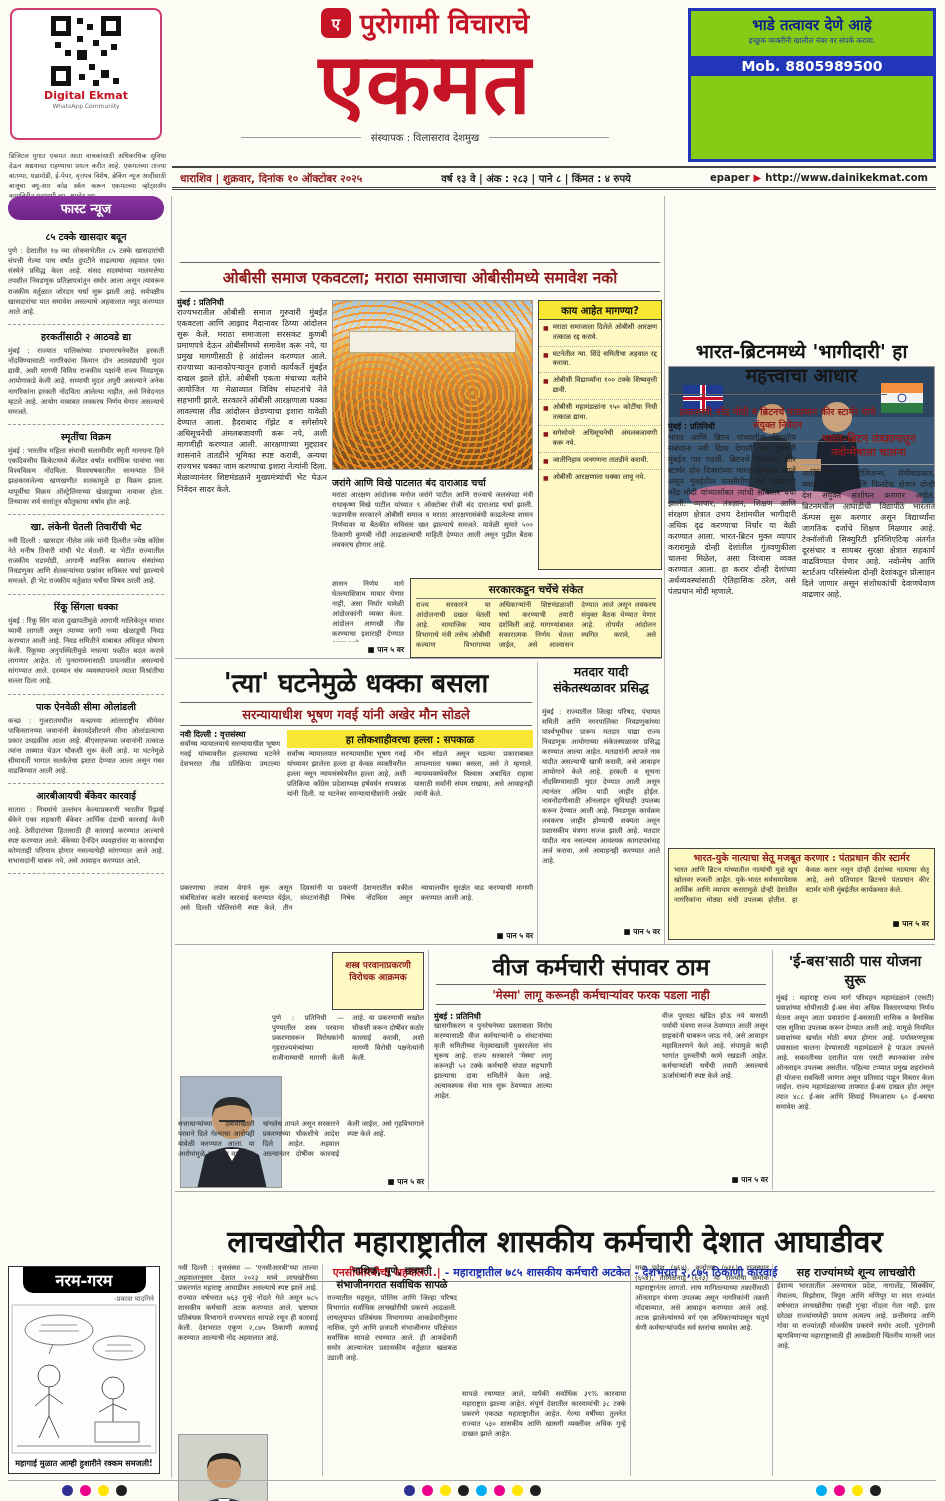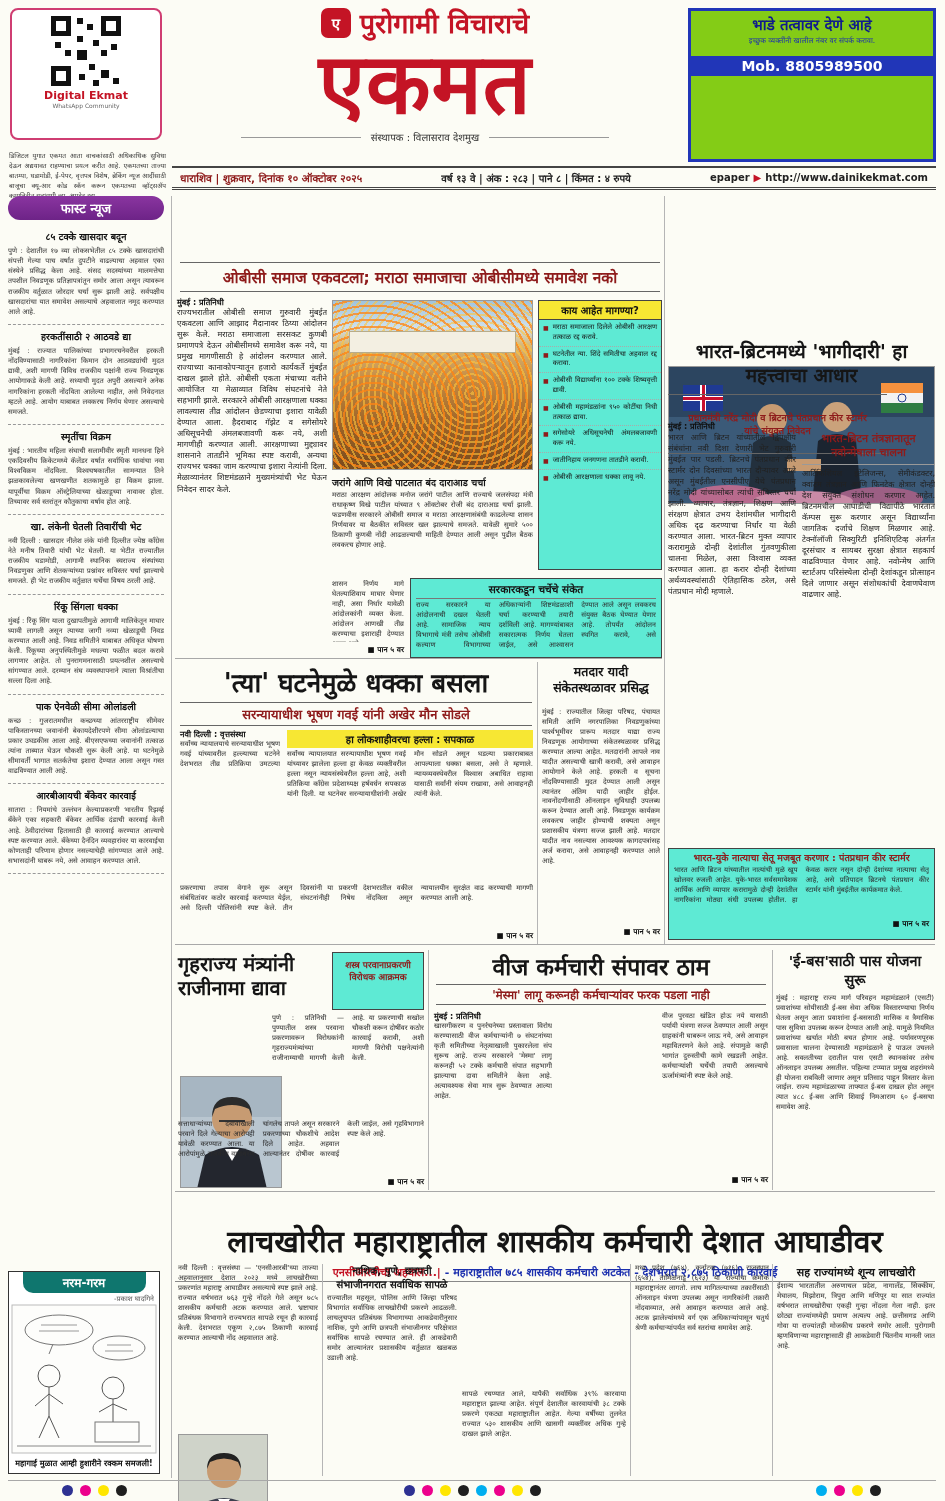--- a/index.html
+++ b/index.html
@@ -36,28 +36,28 @@
 .dl-mid{font-size:10px;font-weight:bold;color:#222}
 .dl-right{font-size:10px;font-weight:bold;color:#222;display:flex;align-items:center;gap:4px}
 
 .sidebar{left:8px;top:196px;width:164px;height:1282px;border-right:1px solid #b5b5b5;padding-right:7px;overflow:hidden}
 .fnhead{background:linear-gradient(180deg,#8a35a0,#6d2387);color:#fff;font-weight:bold;font-size:13px;text-align:center;border-radius:13px;padding:3px 0;margin-bottom:5px}
 .fnitems{height:1050px;overflow:hidden}
 .fnitem{padding:5px 0 7px;border-bottom:1px dashed #999}
 .fntitle{font-size:9.5px;font-weight:bold;text-align:center;margin-bottom:3px;color:#111}
 .fnbody{font-size:7px;line-height:1.45;text-align:justify;color:#333}
 .cartoon{position:absolute;left:0;bottom:4px;width:152px;border:1.5px solid #333;background:#fff;z-index:3}
-.carthead{background:#0f766e;color:#fff;font-weight:bold;font-size:12px;text-align:center;padding:2px 0;border-radius:0 0 10px 10px;width:82%;margin:0 auto}
+.carthead{background:#000000;color:#fff;font-weight:bold;font-size:16px;text-align:center;padding:2px 0;border-radius:0 0 10px 10px;width:82%;margin:0 auto}
 .cartauthor{font-size:7px;text-align:right;color:#555;padding:1px 5px}
 .cartcaption{font-size:8px;font-weight:bold;text-align:center;padding:3px 3px 5px;color:#111}
 
 .headline-xl{font-size:44px;font-weight:bold;color:#0d0d0d;text-align:center;line-height:1.05}
 .subdeck{border-top:1.5px solid #666;border-bottom:1.5px solid #666;font-weight:bold;text-align:center;color:#8e1b1b;padding:3px 2px}
 .dateline{font-size:8px;font-weight:bold;color:#111}
-.box{border:1.2px solid #444;background:#5eead4}
+.box{border:1.2px solid #444;background:#fef9c3}
 .yellowbar{background:#f7e733;font-weight:bold;text-align:center;color:#111}
 .photo{background:#ccc;position:relative;overflow:hidden;border:1px solid #999}
 .pan{font-size:7.5px;font-weight:bold;text-align:right;color:#111;margin-top:2px}
 .vrule{width:1px;background:#b5b5b5}
 .hrule{height:1px;background:#a8a8a8}
 .dotrow{display:flex;gap:7px;align-items:center}
 .dot{width:11px;height:11px;border-radius:50%}
 .dc{background:#00aeef}.dm{background:#ec008c}.dy{background:#ffe600}.dk{background:#1f1f1f}.db{background:#2e3192}
 .demitem{display:flex;gap:4px;font-size:7px;line-height:1.4;text-align:justify;padding:3px 4px;border-bottom:1px dotted #aaa}
 .demitem .sq{color:#8e1b1b;font-size:6px;line-height:1.7}
@@ -257,21 +257,21 @@
       <path d="M78 138 L84 76 Q103 62 122 76 L128 138 Z" fill="#23303d"></path>
       <circle cx="168" cy="50" r="15" fill="#caa27b"></circle>
       <path d="M143 138 L149 74 Q168 60 187 74 L193 138 Z" fill="#1b2430"></path>
       <path d="M118 92 L152 92 L152 104 L118 104 Z" fill="#c79b72"></path>
       <ellipse cx="60" cy="130" rx="40" ry="12" fill="#b86a8d"></ellipse>
       <ellipse cx="210" cy="132" rx="44" ry="12" fill="#9c5f84"></ellipse>
       <ellipse cx="134" cy="134" rx="50" ry="10" fill="#c98aa6"></ellipse>
     </svg>
   </div>
   <div class="abs ctr bold" style="left:668px;top:340px;width:267px;font-size:19px;line-height:1.25">भारत-ब्रिटनमध्ये 'भागीदारी' हा महत्त्वाचा आधार</div>
-  <div class="abs subdeck" style="left:668px;top:394px;width:219px;font-size:9.5px;padding:16px">प्रधानमंत्री नरेंद्र मोदी व ब्रिटनचे पंतप्रधान कीर स्टार्मर यांचे संयुक्त निवेदन</div>
+  <div class="abs subdeck" style="left:668px;top:394px;width:219px;font-size:9.5px;padding:10px">प्रधानमंत्री नरेंद्र मोदी व ब्रिटनचे पंतप्रधान कीर स्टार्मर यांचे संयुक्त निवेदन</div>
   <div class="abs dateline" style="left:668px;top:420px">मुंबई : प्रतिनिधी</div>
   <div class="abs bt" style="left:668px;top:432px;width:128px;height:410px">भारत आणि ब्रिटन यांच्यातील द्विपक्षीय संबंधांना नवी दिशा देणारी भेट गुरुवारी मुंबईत पार पडली. ब्रिटनचे पंतप्रधान कीर स्टार्मर दोन दिवसांच्या भारत दौऱ्यावर आले असून मुंबईतील एनसीपीए येथे पंतप्रधान नरेंद्र मोदी यांच्यासोबत त्यांची सविस्तर चर्चा झाली. व्यापार, तंत्रज्ञान, शिक्षण आणि संरक्षण क्षेत्रात उभय देशांमधील भागीदारी अधिक दृढ करण्याचा निर्धार या वेळी करण्यात आला. भारत-ब्रिटन मुक्त व्यापार करारामुळे दोन्ही देशांतील गुंतवणुकीला चालना मिळेल, असा विश्वास व्यक्त करण्यात आला. हा करार दोन्ही देशांच्या अर्थव्यवस्थांसाठी ऐतिहासिक ठरेल, असे पंतप्रधान मोदी म्हणाले.</div>
   <div class="abs" style="left:802px;top:432px;width:133px;height:410px">
     <div class="ctr bold maroon" style="font-size:11px;line-height:1.3;border-bottom:1px solid #999;padding-bottom:3px;margin-bottom:3px">भारत-ब्रिटन तंत्रज्ञानातून नवोन्मेषाला चालना</div>
     <div class="bt" style="height:360px">आर्टिफिशियल इंटेलिजन्स, सेमीकंडक्टर, क्वांटम तंत्रज्ञान आणि फिनटेक क्षेत्रात दोन्ही देश संयुक्त संशोधन करणार आहेत. ब्रिटनमधील आघाडीची विद्यापीठे भारतात कॅम्पस सुरू करणार असून विद्यार्थ्यांना जागतिक दर्जाचे शिक्षण मिळणार आहे. टेक्नॉलॉजी सिक्युरिटी इनिशिएटिव्ह अंतर्गत दूरसंचार व सायबर सुरक्षा क्षेत्रात सहकार्य वाढविण्यात येणार आहे. नवोन्मेष आणि स्टार्टअप परिसंस्थेला दोन्ही देशांकडून प्रोत्साहन दिले जाणार असून संशोधकांची देवाणघेवाण वाढणार आहे.</div>
   </div>
   <div class="abs box" style="left:668px;top:848px;width:267px;height:92px;padding:3px 5px;border-width:1.6px">
     <div class="ctr bold maroon" style="font-size:9.5px;line-height:1.3;margin-bottom:2px">भारत-युके नात्याचा सेतू मजबूत करणार : पंतप्रधान कीर स्टार्मर</div>
     <div class="bt-sm cols2" style="height:50px">भारत आणि ब्रिटन यांच्यातील नात्यांची मुळे खूप खोलवर रुजली आहेत. युके-भारत सर्वसमावेशक आर्थिक आणि व्यापार करारामुळे दोन्ही देशांतील नागरिकांना मोठ्या संधी उपलब्ध होतील. हा केवळ करार नसून दोन्ही देशांच्या नात्याचा सेतू आहे, असे प्रतिपादन ब्रिटनचे पंतप्रधान कीर स्टार्मर यांनी मुंबईतील कार्यक्रमात केले.</div>
     <div class="pan">■ पान ५ वर</div>
@@ -304,21 +304,20 @@
   <div class="abs ctr bold" style="left:542px;top:664px;width:118px;font-size:12.5px;line-height:1.3">मतदार यादी संकेतस्थळावर प्रसिद्ध</div>
   <div class="abs" style="left:542px;top:708px;width:118px;height:232px">
     <div class="bt-sm" style="height:216px">मुंबई : राज्यातील जिल्हा परिषद, पंचायत समिती आणि नगरपालिका निवडणुकांच्या पार्श्वभूमीवर प्रारूप मतदार याद्या राज्य निवडणूक आयोगाच्या संकेतस्थळावर प्रसिद्ध करण्यात आल्या आहेत. मतदारांनी आपले नाव यादीत असल्याची खात्री करावी, असे आवाहन आयोगाने केले आहे. हरकती व सूचना नोंदविण्यासाठी मुदत देण्यात आली असून त्यानंतर अंतिम यादी जाहीर होईल. नावनोंदणीसाठी ऑनलाइन सुविधाही उपलब्ध करून देण्यात आली आहे. निवडणूक कार्यक्रम लवकरच जाहीर होण्याची शक्यता असून प्रशासकीय यंत्रणा सज्ज झाली आहे. मतदार यादीत नाव नसल्यास आवश्यक कागदपत्रांसह अर्ज करावा, असे आवाहनही करण्यात आले आहे.</div>
     <div class="pan">■ पान ५ वर</div>
   </div>
 
   <div class="abs hrule" style="left:175px;top:944px;width:760px"></div>
   <div class="abs vrule" style="left:428px;top:950px;height:240px"></div>
   <div class="abs vrule" style="left:772px;top:950px;height:240px"></div>
 
-  <div class="abs bold" style="left:178px;top:952px;width:150px;font-size:20px;line-height:1.2">गृहराज्य मंत्र्यांनी राजीनामा द्यावा</div>
   <div class="abs box ctr bold maroon" style="left:332px;top:952px;width:92px;height:58px;font-size:9px;line-height:1.35;padding:6px 4px">शस्त्र परवानाप्रकरणी विरोधक आक्रमक</div>
   <div class="abs photo" style="left:178px;top:1014px;width:90px;height:100px">
     <svg width="90" height="100">
       <rect width="90" height="100" fill="#cfd3c9"></rect>
       <circle cx="45" cy="36" r="17" fill="#c79b72"></circle>
       <path d="M28 34 Q28 18 45 18 Q62 18 62 34 L59 27 Q45 20 31 27 Z" fill="#222"></path>
       <path d="M14 100 L21 70 Q45 56 69 70 L76 100 Z" fill="#3c3f4e"></path>
       <path d="M39 64 L45 74 L51 64 Z" fill="#fff"></path>
     </svg>
   </div>

